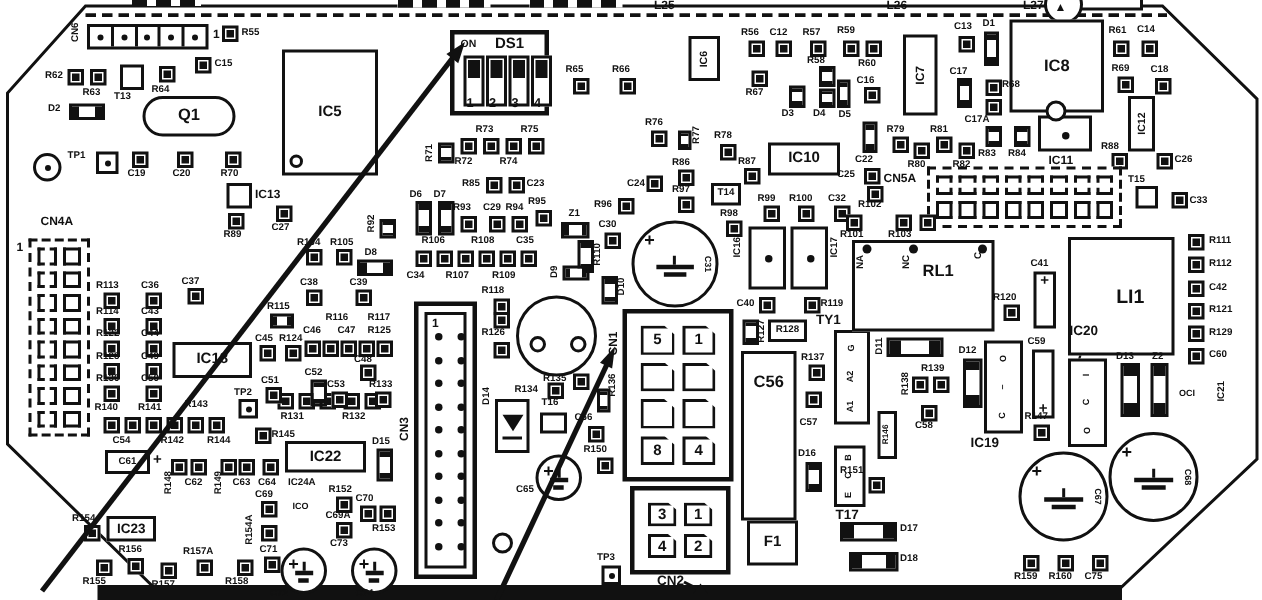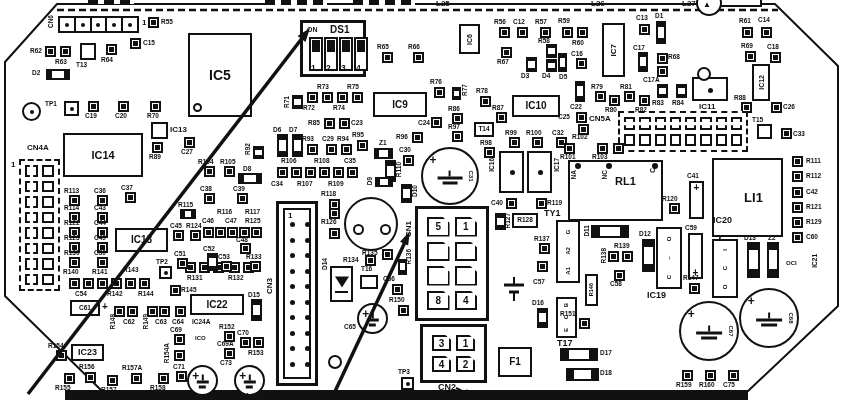--- a/index.html
+++ b/index.html
@@ -121,31 +121,34 @@
     <div class="comp sq" style="left: 45px; top: 46px; width: 11px; height: 11px;"></div>
     <div class="lbl" style="left: 30px; top: 48px;">R62</div>
     <div class="comp sq" style="left: 60px; top: 46px; width: 11px; height: 11px;"></div>
     <div class="lbl" style="left: 55px; top: 59px;">R63</div>
     <div class="comp box" style="left: 80px; top: 43px; width: 16px; height: 17px;"></div>
     <div class="lbl" style="left: 76px; top: 62px;">T13</div>
     <div class="comp sq" style="left: 106px; top: 44px; width: 11px; height: 11px;"></div>
     <div class="lbl" style="left: 101px; top: 57px;">R64</div>
     <div class="comp hr" style="left: 46px; top: 69px; width: 24px; height: 11px;"></div>
     <div class="lbl" style="left: 32px; top: 70px;">D2</div>
+    <div class="comp oval" style="left: 95px; top: 64px; width: 62px; height: 27px;">
+      <span class="cl" style="font-size: 11px;">Q1</span>
+    </div>
     <div class="comp tpc" style="left: 22px; top: 102px; width: 19px; height: 19px;"></div>
     <div class="lbl" style="left: 45px; top: 101px;">TP1</div>
     <div class="comp tp" style="left: 64px; top: 101px; width: 15px; height: 15px;"></div>
     <div class="comp sq" style="left: 88px; top: 101px; width: 11px; height: 11px;"></div>
     <div class="lbl" style="left: 85px; top: 113px;">C19</div>
     <div class="comp sq" style="left: 118px; top: 101px; width: 11px; height: 11px;"></div>
     <div class="lbl" style="left: 115px; top: 113px;">C20</div>
     <div class="comp sq" style="left: 150px; top: 101px; width: 11px; height: 11px;"></div>
     <div class="lbl" style="left: 147px; top: 113px;">R70</div>
     <div class="comp box" style="left: 188px; top: 33px; width: 64px; height: 84px;">
-      <span class="cl" style="font-size: 14px;">IC5</span>
+      <span class="cl" style="font-size: 10px;">IC5</span>
     </div>
     <div class="comp circ" style="left: 193px; top: 103px; width: 9px; height: 9px;"></div>
     <div class="comp box" style="left: 151px; top: 122px; width: 17px; height: 17px;"></div>
     <div class="lbl" style="left: 170px; top: 126px; font-size: 8px;">IC13</div>
     <div class="comp sq" style="left: 152px; top: 142px; width: 11px; height: 11px;"></div>
     <div class="lbl" style="left: 149px; top: 154px;">R89</div>
     <div class="comp sq" style="left: 184px; top: 137px; width: 11px; height: 11px;"></div>
     <div class="lbl" style="left: 181px; top: 149px;">C27</div>
     <div class="comp dip" style="left: 300px; top: 20px; width: 66px; height: 57px;">
       <span class="dip-on">ON</span>
@@ -194,20 +197,23 @@
     <div class="comp sq" style="left: 639px; top: 24px; width: 11px; height: 11px;"></div>
     <div class="lbl" style="left: 636px; top: 15px;">C13</div>
     <div class="comp vr" style="left: 656px; top: 21px; width: 10px; height: 23px;"></div>
     <div class="lbl" style="left: 655px; top: 13px;">D1</div>
     <div class="comp vr" style="left: 638px; top: 52px; width: 10px; height: 20px;"></div>
     <div class="lbl" style="left: 633px; top: 45px;">C17</div>
     <div class="comp sq" style="left: 657px; top: 53px; width: 11px; height: 11px;"></div>
     <div class="lbl" style="left: 668px; top: 54px;">R68</div>
     <div class="comp sq" style="left: 657px; top: 66px; width: 11px; height: 11px;"></div>
     <div class="lbl" style="left: 643px; top: 77px;">C17A</div>
+    <div class="comp box" style="left: 673px; top: 13px; width: 63px; height: 62px;">
+      <span class="cl" style="font-size: 11px;">IC8</span>
+    </div>
     <div class="comp sq" style="left: 742px; top: 27px; width: 11px; height: 11px;"></div>
     <div class="lbl" style="left: 739px; top: 18px;">R61</div>
     <div class="comp sq" style="left: 761px; top: 27px; width: 11px; height: 11px;"></div>
     <div class="lbl" style="left: 758px; top: 17px;">C14</div>
     <div class="comp sq" style="left: 745px; top: 51px; width: 11px; height: 11px;"></div>
     <div class="lbl" style="left: 741px; top: 43px;">R69</div>
     <div class="comp sq" style="left: 770px; top: 52px; width: 11px; height: 11px;"></div>
     <div class="lbl" style="left: 767px; top: 44px;">C18</div>
     <div class="comp boxv" style="left: 752px; top: 64px; width: 18px; height: 37px;">
       <span class="cl" style="font-size: 7px;">IC12</span>
@@ -278,23 +284,20 @@
     <div class="comp sq" style="left: 326px; top: 144px; width: 11px; height: 11px;"></div>
     <div class="lbl" style="left: 322px; top: 136px;">C29</div>
     <div class="comp sq" style="left: 341px; top: 144px; width: 11px; height: 11px;"></div>
     <div class="lbl" style="left: 337px; top: 136px;">R94</div>
     <div class="comp sq" style="left: 357px; top: 140px; width: 11px; height: 11px;"></div>
     <div class="lbl" style="left: 352px; top: 132px;">R95</div>
     <div class="comp vr" style="left: 277px; top: 134px; width: 11px; height: 23px;"></div>
     <div class="lbl" style="left: 273px; top: 127px;">D6</div>
     <div class="comp vr" style="left: 292px; top: 134px; width: 11px; height: 23px;"></div>
     <div class="lbl" style="left: 289px; top: 127px;">D7</div>
-    <div class="comp box" style="left: 373px; top: 92px; width: 54px; height: 25px;">
-      <span class="cl" style="font-size: 10px;">IC9</span>
-    </div>
     <div class="comp sq" style="left: 434px; top: 87px; width: 11px; height: 11px;"></div>
     <div class="lbl" style="left: 430px; top: 79px;">R76</div>
     <div class="comp vr" style="left: 452px; top: 87px; width: 9px; height: 13px;"></div>
     <div class="lbl lblv" style="left: 462px; top: 84px;">R77</div>
     <div class="comp sq" style="left: 480px; top: 96px; width: 11px; height: 11px;"></div>
     <div class="lbl" style="left: 476px; top: 88px;">R78</div>
     <div class="comp sq" style="left: 452px; top: 113px; width: 11px; height: 11px;"></div>
     <div class="lbl" style="left: 448px; top: 106px;">R86</div>
     <div class="comp sq" style="left: 452px; top: 131px; width: 11px; height: 11px;"></div>
     <div class="lbl" style="left: 448px; top: 124px;">R97</div>
@@ -352,23 +355,20 @@
     <div class="comp sq" style="left: 305px; top: 167px; width: 11px; height: 11px;"></div>
     <div class="comp sq" style="left: 319px; top: 167px; width: 11px; height: 11px;"></div>
     <div class="comp sq" style="left: 333px; top: 167px; width: 11px; height: 11px;"></div>
     <div class="comp sq" style="left: 347px; top: 167px; width: 11px; height: 11px;"></div>
     <div class="lbl" style="left: 281px; top: 158px;">R106</div>
     <div class="lbl" style="left: 314px; top: 158px;">R108</div>
     <div class="lbl" style="left: 344px; top: 158px;">C35</div>
     <div class="lbl" style="left: 271px; top: 181px;">C34</div>
     <div class="lbl" style="left: 297px; top: 181px;">R107</div>
     <div class="lbl" style="left: 328px; top: 181px;">R109</div>
-    <div class="comp box" style="left: 63px; top: 133px; width: 80px; height: 44px;">
-      <span class="cl" style="font-size: 11px;">IC14</span>
-    </div>
     <div class="lbl" style="left: 27px; top: 144px; font-size: 8px;">CN4A</div>
     <div class="lbl" style="left: 11px; top: 161px; font-size: 8px;">1</div>
     <div class="comp dgrid" style="left: 19px; top: 159px; width: 41px; height: 132px; grid-template-columns: repeat(2, 1fr); grid-template-rows: repeat(8, 1fr);">
       <div class="dgc"></div>
       <div class="dgc"></div>
       <div class="dgc"></div>
       <div class="dgc"></div>
       <div class="dgc"></div>
       <div class="dgc"></div>
       <div class="dgc"></div>
@@ -557,20 +557,23 @@
         <span>1</span>
       </div>
       <div class="pcell">
         <span>4</span>
       </div>
       <div class="pcell">
         <span>2</span>
       </div>
     </div>
     <div class="lbl" style="left: 438px; top: 383px; font-size: 9px;">CN2</div>
+    <div class="comp box ltop" style="left: 494px; top: 234px; width: 37px; height: 113px;">
+      <span class="cl" style="font-size: 11px;">C56</span>
+    </div>
     <div class="comp vr" style="left: 495px; top: 213px; width: 11px; height: 17px;"></div>
     <div class="lbl lblv" style="left: 505px; top: 213px;">R127</div>
     <div class="comp box" style="left: 512px; top: 213px; width: 26px; height: 15px;">
       <span class="cl" style="font-size: 6.5px;">R128</span>
     </div>
     <div class="comp sq" style="left: 506px; top: 198px; width: 11px; height: 11px;"></div>
     <div class="lbl" style="left: 491px; top: 200px;">C40</div>
     <div class="comp sq" style="left: 536px; top: 198px; width: 11px; height: 11px;"></div>
     <div class="lbl" style="left: 547px; top: 200px;">R119</div>
     <div class="lbl" style="left: 544px; top: 209px; font-size: 9px;">TY1</div>

